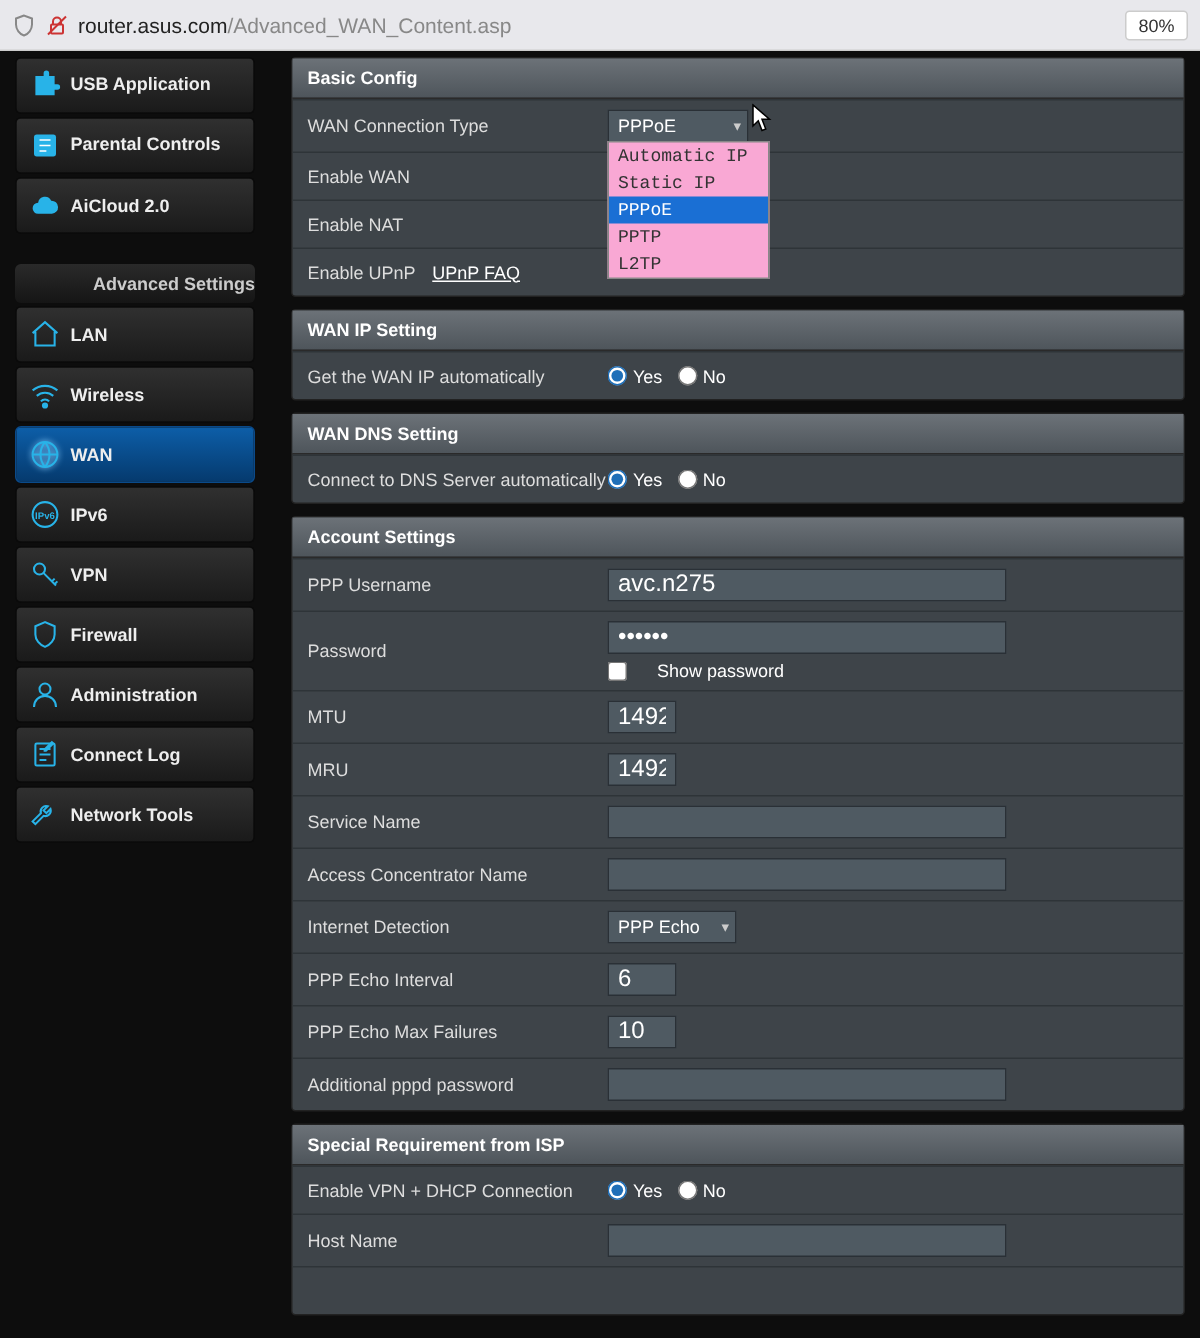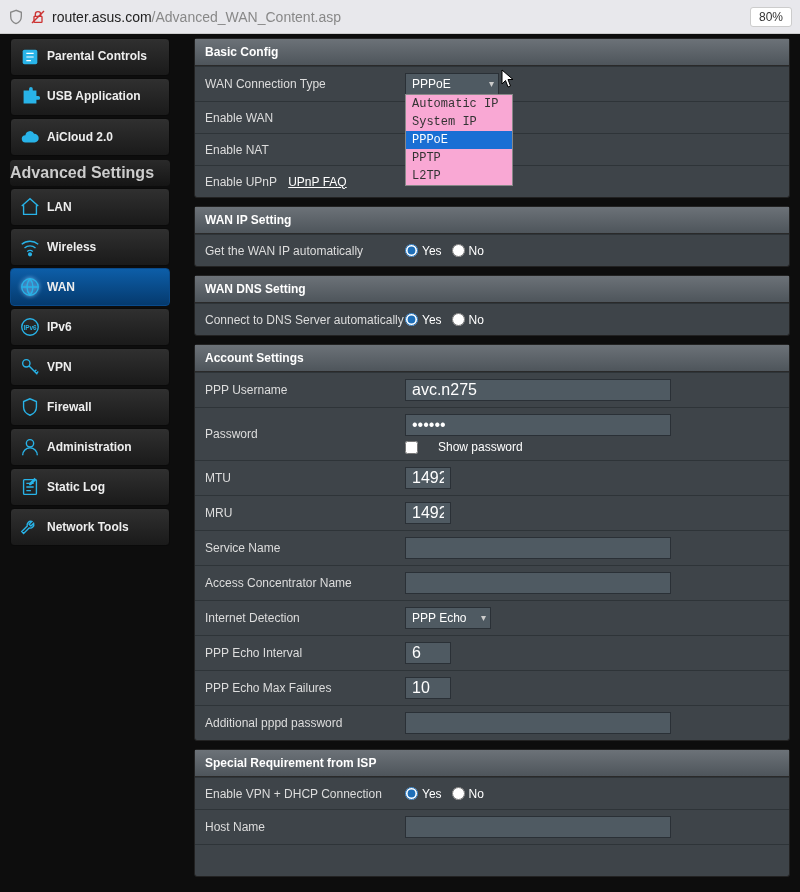--- a/index.html
+++ b/index.html
@@ -63,26 +63,26 @@
   }
   .sb-item.active {
     background: linear-gradient(#0d5ea8, #053a6e);
     border-color: #0a4a8a;
   }
   .sb-item.active .ic svg { filter: drop-shadow(0 0 2px #8cd0ff); }
   .sb-header {
     height: 26px;
     background: linear-gradient(#2a2a2a, #151515);
     border-radius: 4px;
-    text-align: left;
+    text-align: right;
     line-height: 26px;
     color: #ccc;
-    font-size: 16px;
+    font-size: 12px;
     font-weight: bold;
-    margin: 4px 0 2px 0;
+    margin: 20px 0 2px 0;
   }
   .ic svg { stroke: #28b3e8; fill: none; stroke-width: 1.5; }
   .ic.fill svg { fill: #28b3e8; stroke: none; }
 
   
   .main { flex: 1; margin-left: 24px; overflow: hidden; }
   .panel {
     background: #3e4449;
     border: 1px solid #222;
     border-radius: 3px;
@@ -185,33 +185,33 @@
   <div class="zoom">80%</div>
 </div>
 
 <div class="app">
 
   <div class="sidebar">
     <div id="sb-top">
         <div class="sb-item two-line">
           <span class="ic fill">
             <svg viewBox="0 0 24 24">
+              <path d="M5 5 h6 v-2 a2 2 0 0 1 4 0 v2 h4 v6 h2 a2 2 0 0 1 0 4 h-2 v4 h-14 z"></path>
+            </svg>
+          </span>
+          <span>USB Application</span>
+        </div>
+        <div class="sb-item two-line">
+          <span class="ic fill">
+            <svg viewBox="0 0 24 24">
               <rect x="4" y="4" width="16" height="16" rx="2"></rect>
               <path d="M8 8 h8 M8 12 h8 M8 16 h5" stroke="#fff" stroke-width="1.2"></path>
             </svg>
           </span>
           <span>Parental Controls</span>
-        </div>
-        <div class="sb-item two-line">
-          <span class="ic fill">
-            <svg viewBox="0 0 24 24">
-              <path d="M5 5 h6 v-2 a2 2 0 0 1 4 0 v2 h4 v6 h2 a2 2 0 0 1 0 4 h-2 v4 h-14 z"></path>
-            </svg>
-          </span>
-          <span>USB Application</span>
         </div>
         <div class="sb-item">
           <span class="ic fill">
             <svg viewBox="0 0 24 24">
               <path d="M7 18 a4 4 0 0 1 0-8 a5 5 0 0 1 9.5-1.5 A4 4 0 0 1 17 18 z"></path>
             </svg>
           </span>
           <span>AiCloud 2.0</span>
         </div>
       </div>
@@ -279,21 +279,21 @@
           <span>Administration</span>
         </div>
         <div class="sb-item">
           <span class="ic">
             <svg viewBox="0 0 24 24">
               <rect x="5" y="4" width="14" height="16" rx="1"></rect>
               <path d="M8 8 h8 M8 12 h8 M8 16 h5"></path>
               <path d="M17 2 l2 2 -6 6 -2 0 0-2 z" fill="#28b3e8" stroke="none"></path>
             </svg>
           </span>
-          <span>Static Log</span>
+          <span>Connect Log</span>
         </div>
         <div class="sb-item">
           <span class="ic">
             <svg viewBox="0 0 24 24">
               <path d="M14 6 a4 4 0 0 0-5 5 l-6 6 2 2 6-6 a4 4 0 0 0 5-5 l-3 3-2-2 z"></path>
             </svg>
           </span>
           <span>Network Tools</span>
         </div>
       </div>
@@ -312,21 +312,21 @@
               <span>PPPoE</span>
               <span class="chev">▾</span>
             </div>
             <span class="cursor-ptr">
               <svg viewBox="0 0 16 20">
                   <path d="M1 1 L1 15 L4.5 11.5 L7 18 L9.5 17 L7 10.5 L12 10.5 Z" fill="#fff" stroke="#000" stroke-width="1"></path>
                 </svg>
             </span>
             <div class="dropdown" id="wan-dd">
                 <div class="opt">Automatic IP</div>
-                <div class="opt">System IP</div>
+                <div class="opt">Static IP</div>
                 <div class="opt sel-opt">PPPoE</div>
                 <div class="opt">PPTP</div>
                 <div class="opt">L2TP</div>
               </div>
           </div>
         </div>
       </div>
 
       <div class="row">
         <div class="lbl">Enable WAN</div>

